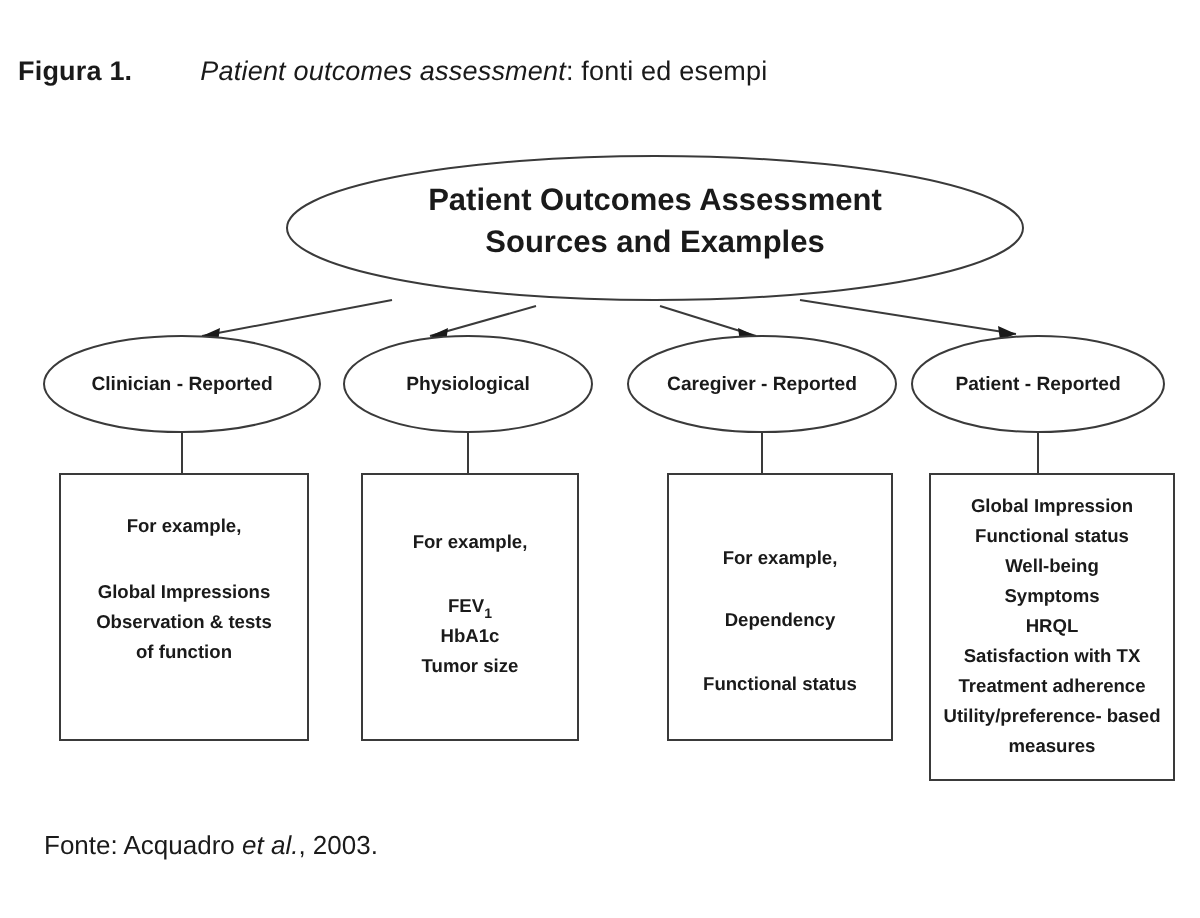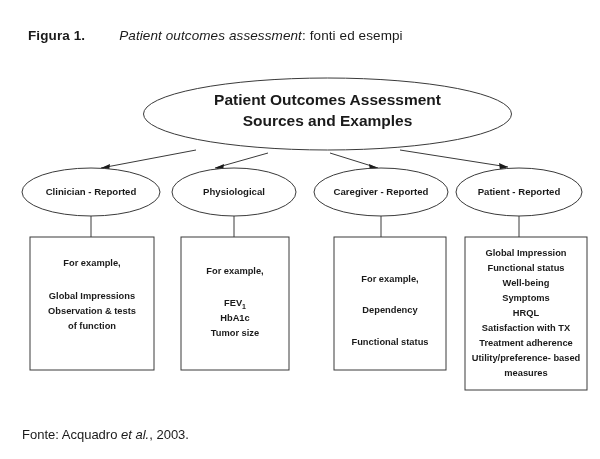--- a/index.html
+++ b/index.html
@@ -12,21 +12,21 @@
     height: 459px;
     font-family: "Liberation Sans", sans-serif;
     color: #1a1a1a;
     position: relative;
     overflow: hidden;
   }
 
   
   .caption {
     position: absolute;
-    left: 28px;
+    left: 9px;
     top: 28px;
     font-size: 13.5px;
     white-space: nowrap;
     letter-spacing: 0.1px;
   }
   .caption .fig-label {
     font-weight: bold;
   }
   .caption .fig-gap {
     display: inline-block;
@@ -36,21 +36,20 @@
     font-style: italic;
   }
 
   
   .source {
     position: absolute;
     left: 22px;
     top: 415px;
     font-size: 13px;
     white-space: nowrap;
-    margin-top: 12px;
   }
   .source .etal {
     font-style: italic;
   }
 
   
   .diagram {
     position: absolute;
     left: 0;
     top: 60px;

